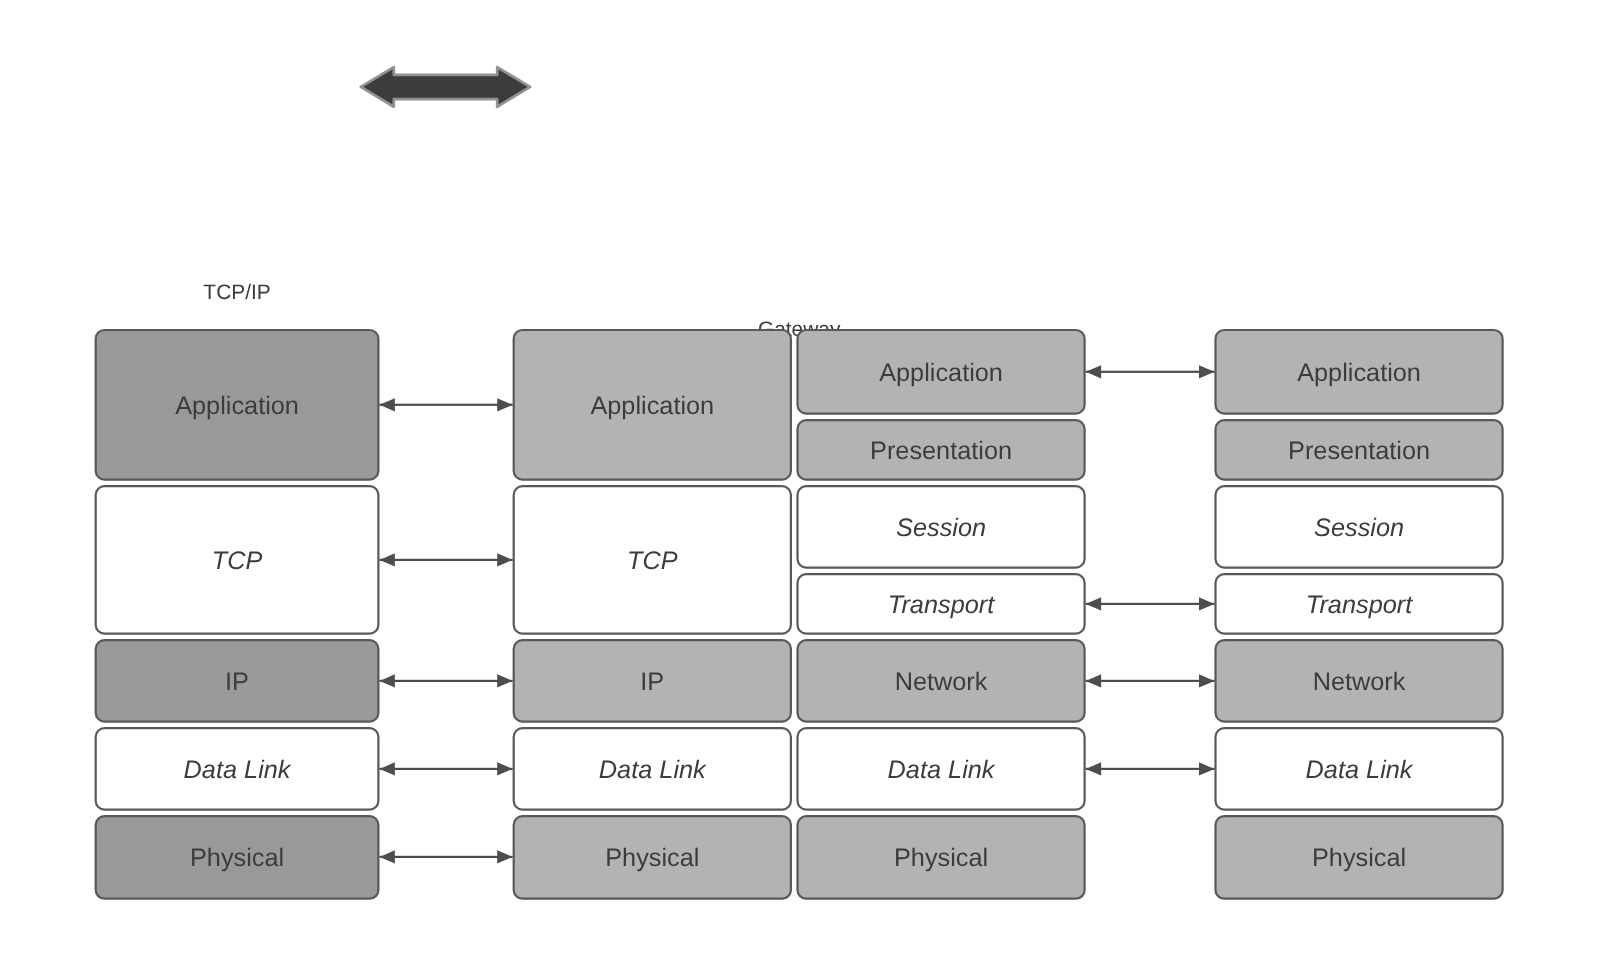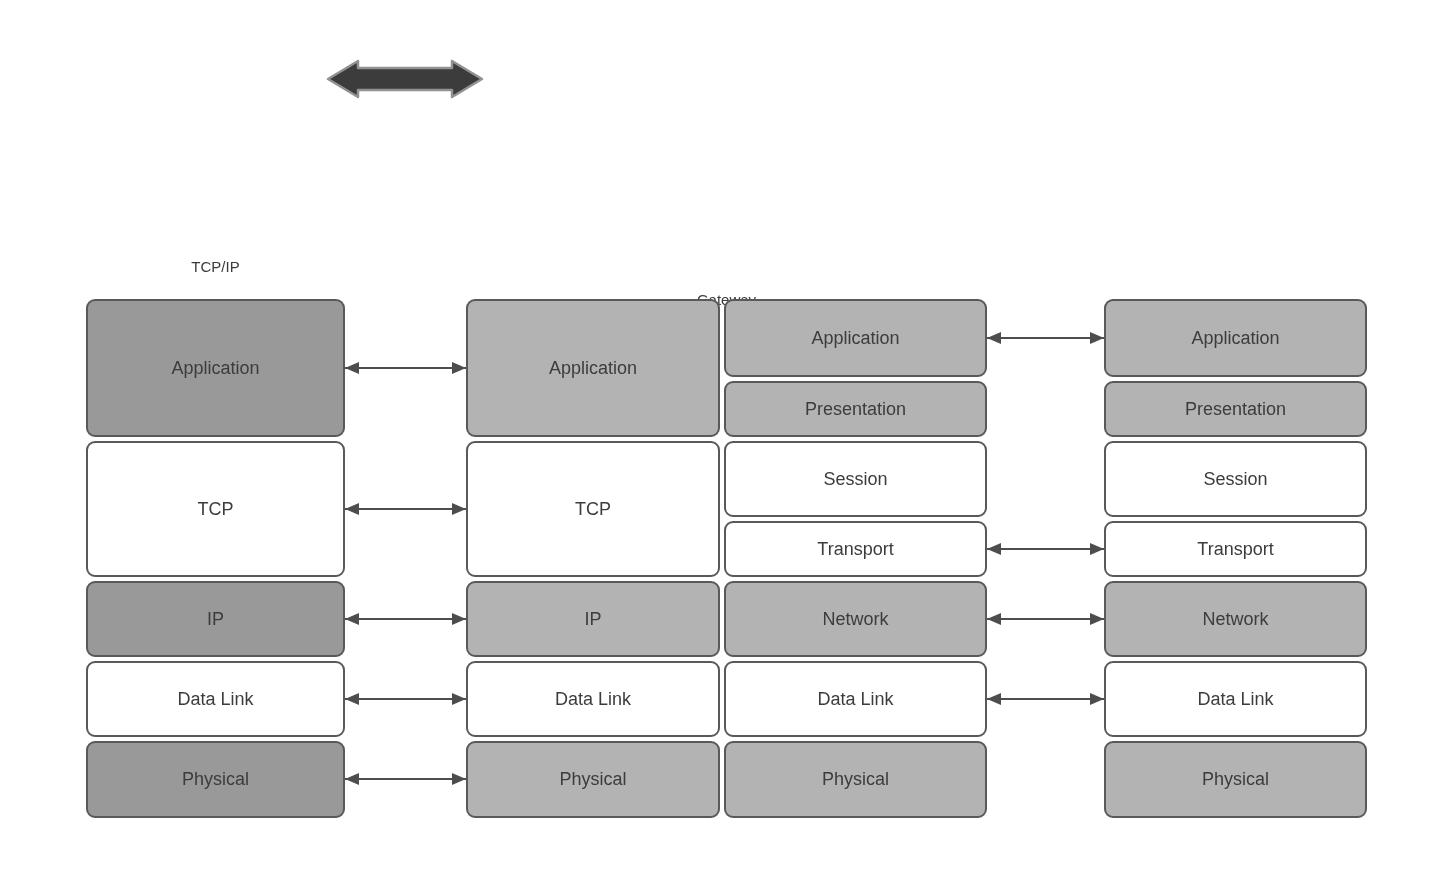--- a/index.html
+++ b/index.html
@@ -23,39 +23,39 @@
     color: var(--text);
     overflow: hidden;
   }
   .hdr {
     position: absolute;
     top: 254px;
     height: 26px;
     display: flex;
     align-items: center;
     justify-content: center;
-    font-size: 15px;
+    font-size: 19px;
     line-height: 26px;
     color: var(--text);
   }
   .box {
     position: absolute;
     box-sizing: border-box;
     border: 2px solid var(--box-border);
     border-radius: 9px;
     display: flex;
     align-items: center;
     justify-content: center;
-    font-size: 18px;
+    font-size: 23px;
     text-align: center;
     color: var(--text);
   }
   .dark  { background: var(--box-dark); }
   .light { background: var(--box-light); }
-  .white { background: var(--box-white); }
+  .white { background: var(--box-white); font-style: italic; }
   .conn {
     position: absolute;
     height: 0;
     border-top: 2px solid var(--connector);
   }
   .conn::before, .conn::after {
     content: "";
     position: absolute;
     top: -7px;
     width: 0;

